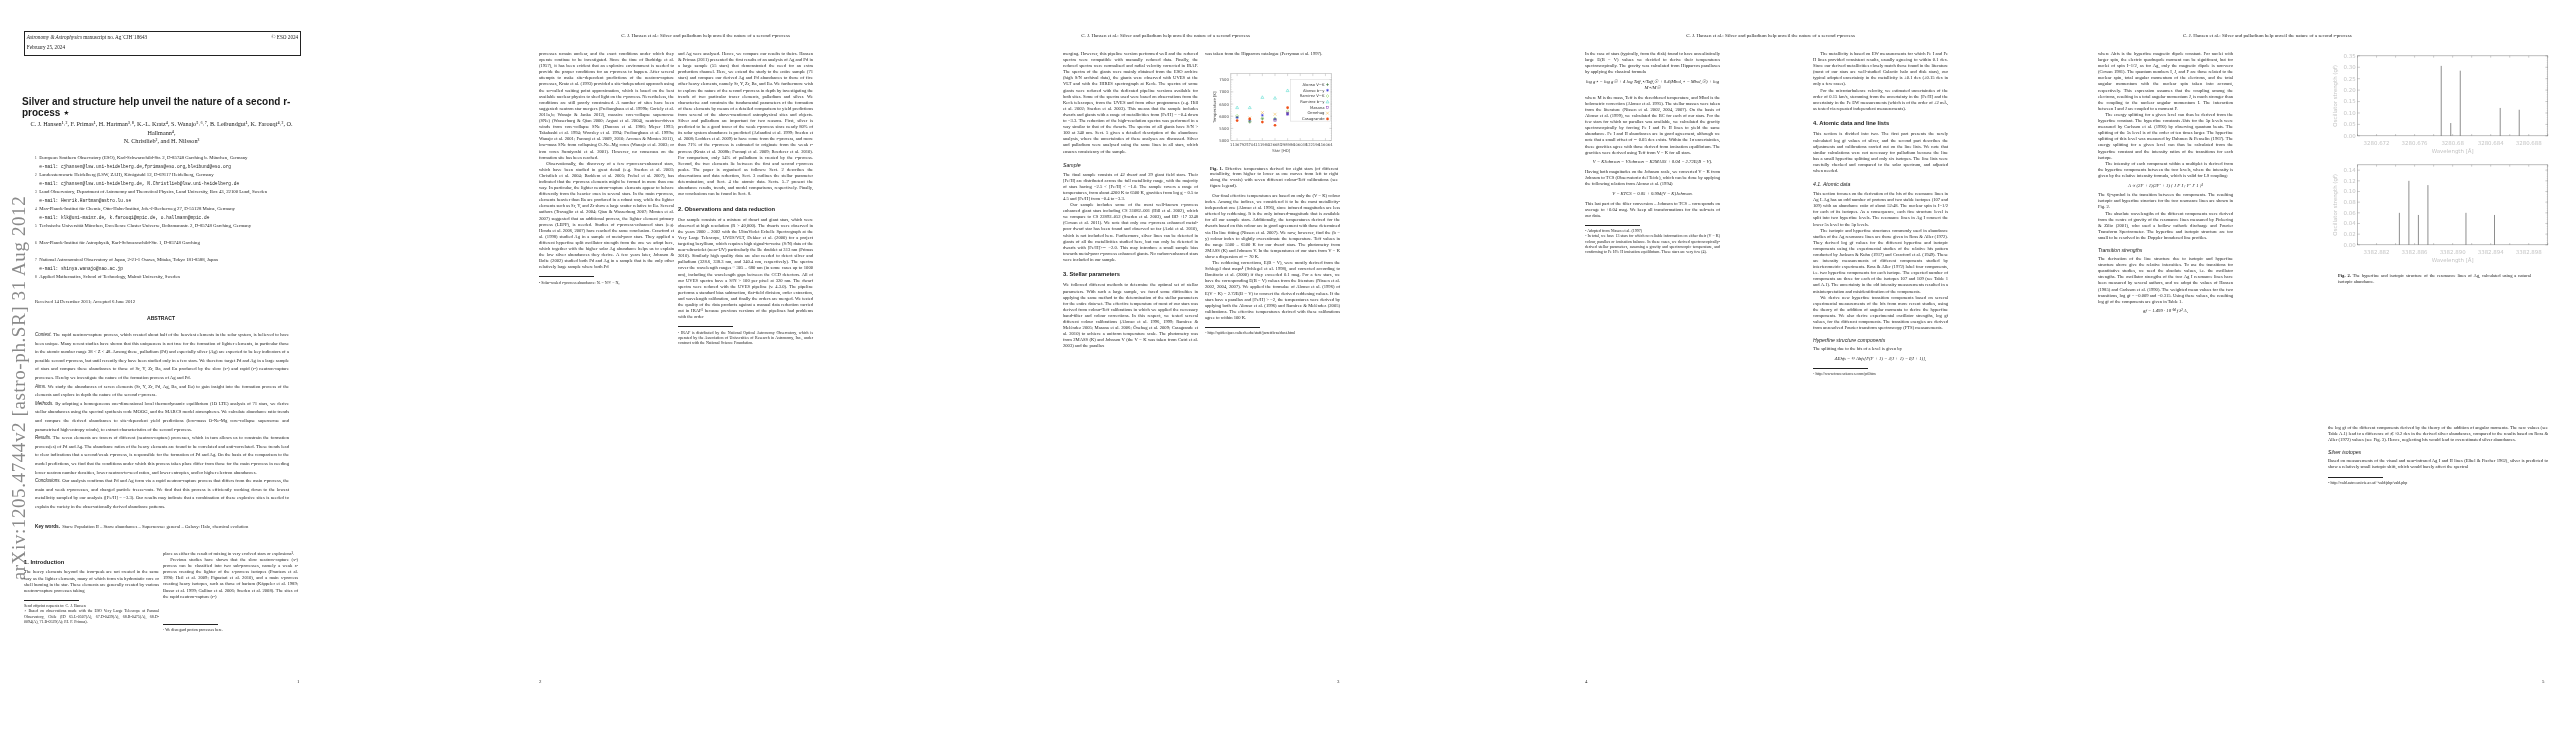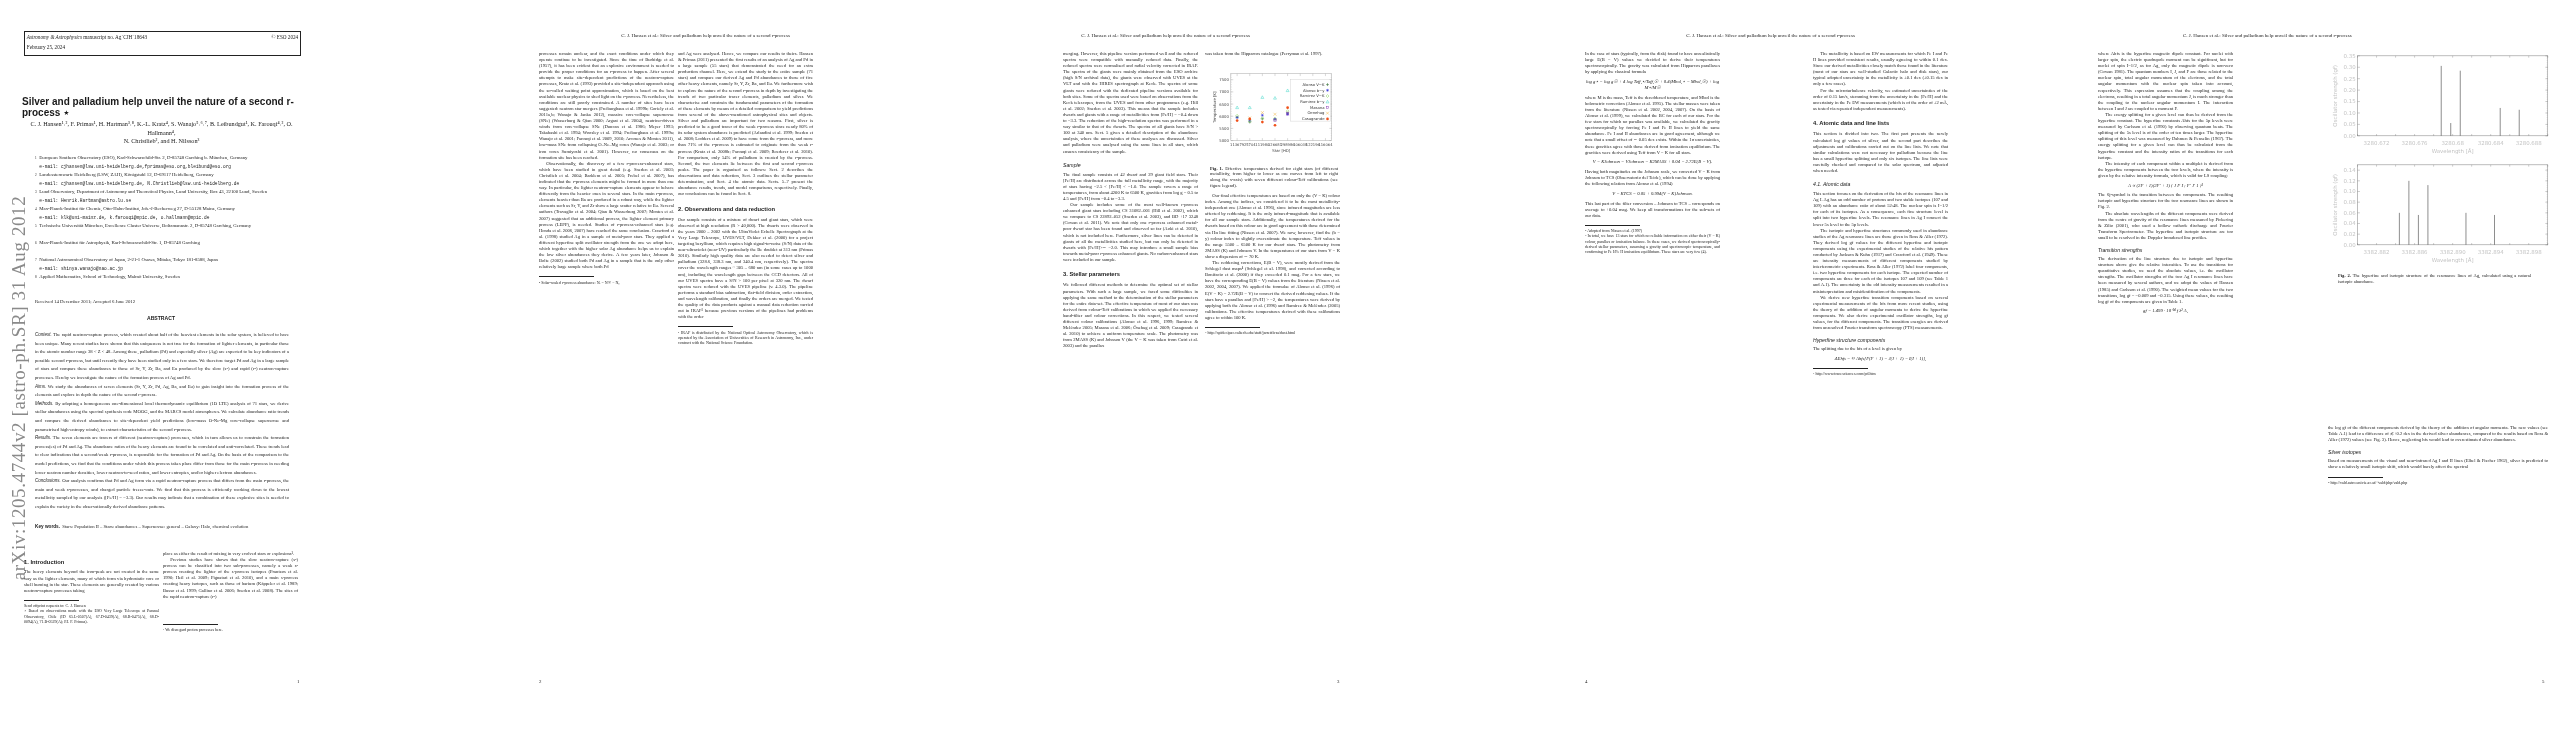--- a/index.html
+++ b/index.html
@@ -43,21 +43,21 @@
 </head>
 <body>
 
 <div class="page p1">
   <div class="hdrbox">
     <span class="jn"><i>Astronomy &amp; Astrophysics</i> <span>manuscript no. Ag˙CJH˙18643</span></span>
     <span class="dt">February 25, 2024</span>
     <span class="cp">© ESO 2024</span>
   </div>
   <div class="arxiv">arXiv:1205.4744v2  [astro-ph.SR]  31 Aug 2012</div>
-  <div class="title">Silver and palladium help unveil the nature of a second r-process ⋆</div>
+  <div class="title">Silver and structure help unveil the nature of a second r-process ⋆</div>
   <div class="authors">
     <div>C. J. Hansen¹˒², F. Primas¹, H. Hartman³˒⁸, K.-L. Kratz⁴, S. Wanajo⁵˒⁶˒⁷, B. Leibundgut¹, K. Farouqi⁴˒², O. Hallmann⁴,</div>
     <div>N. Christlieb², and H. Nilsson³</div>
   </div>
   <div class="affil" id="affil">
       <div class="row">
         <sup class="n">1</sup>
         <div>
           <div>European Southern Observatory (ESO), Karl-Schwarschild-Str. 2, D-85748 Garching b. München, Germany</div>
           <div class="mono">e-mail: cjhansen@lsw.uni-heidelberg.de,fprimas@eso.org,bleibund@eso.org</div>

